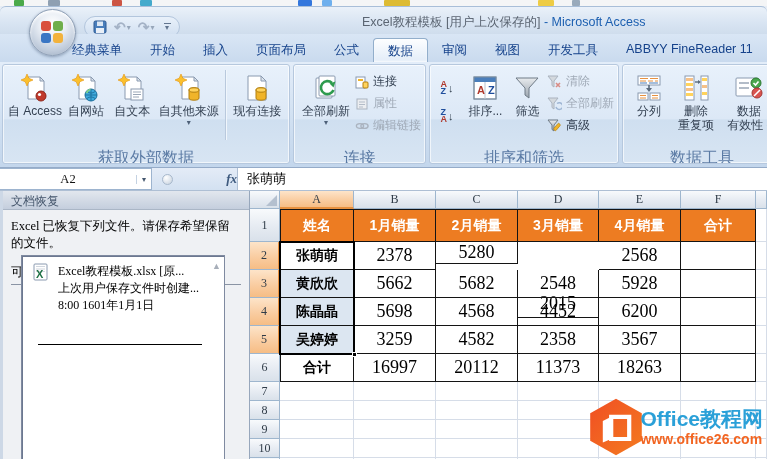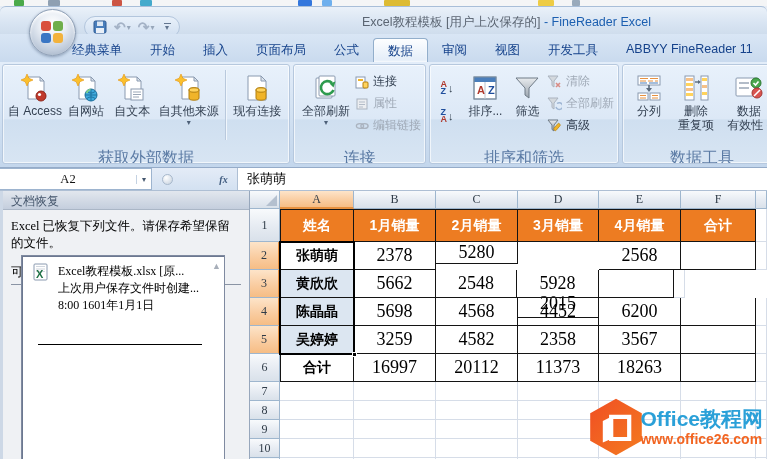--- a/index.html
+++ b/index.html
@@ -75,22 +75,22 @@
 
   
   .fbar { position:absolute; left:0; top:168px; width:767px; height:23px;
     background:linear-gradient(#e4ecf7,#d3e1f1); border-bottom:1px solid #aebfd4; display:flex; align-items:stretch; }
   .namebox { width:152px; background:#fff; border:1px solid #9db4cf; border-left:none; display:flex; align-items:center; }
   .namebox .nval { flex:1; text-align:center; font-size:12.5px; font-family:"Liberation Serif",serif; color:#111; }
   .namebox .ndrop { width:15px; font-size:8px; color:#45576e; text-align:center; border-left:1px solid #c4d2e2; }
   .fknob { width:58px; display:flex; align-items:center; }
   .fknob .dot { width:11px; height:11px; border-radius:50%; margin-left:10px;
     background:radial-gradient(circle at 35% 30%, #ffffff, #c3cfdd); border:1px solid #a7b8cc; }
-  .fxbtn { width:28px; display:flex; align-items:center; justify-content:center;
-    font-family:"Liberation Serif",serif; font-style:italic; font-weight:bold; font-size:10px; color:#3e5a7e;
+  .fxbtn { width:28px; display:flex; align-items:center; justify-content:flex-end;
+    font-family:"Liberation Serif",serif; font-style:italic; font-weight:bold; font-size:13px; color:#3e5a7e;
     border-right:1px solid #aebfd4; }
   .fcontent { flex:1; background:#fff; font-size:13px; font-family:"Liberation Serif",serif; color:#000;
     display:flex; align-items:center; padding-left:9px; }
 
   
   .main { position:absolute; left:0; top:191px; width:767px; height:268px; display:flex; }
 
   
   .panel { width:250px; height:268px; background:#eff1f4; border-right:1px solid #97a7bc; position:relative;
     border-left:3px solid #cdd8e6; }
@@ -176,21 +176,21 @@
         <span class="arrow-glyph">↷</span>
         <span class="drop">▾</span>
       </span>
       <span class="qat-custom">
         <span class="bar"></span>
           <span>▾</span>
       </span>
     </div>
     <div class="title-text">
       <span>Excel教程模板 [用户上次保存的]</span>
-      <span class="app">- FineReader Excel</span>
+      <span class="app">- Microsoft Access</span>
     </div>
   </div>
 
   <div class="orb">
     <span class="petals">
       <i class="p1"></i>
         <i class="p2"></i>
         <i class="p3"></i>
         <i class="p4"></i>
     </span>
@@ -533,20 +533,21 @@
             <div class="cell t num" style="width: 82px; height: 22px;">5280</div>
             <div class="cell t num" style="width: 81px; height: 28px; margin-top: 48px;">2015</div>
             <div class="cell t num" style="width: 82px; height: 28px;">2568</div>
             <div class="cell t" style="width: 75px; height: 28px;"></div>
             <div class="cell" style="width: 11px; height: 28px;"></div>
           </div>
           <div class="srow" style="height: 28px;">
             <div class="rhdr selhdr" style="width: 30px; height: 28px;">3</div>
             <div class="cell t c0 name selfill" style="width: 74px; height: 28px;">黄欣欣</div>
             <div class="cell t num" style="width: 82px; height: 28px;">5662</div>
+            <div class="cell t num" style="width: 82px; height: 28px;">5682</div>
             <div class="cell t num" style="width: 81px; height: 28px;">2548</div>
             <div class="cell t num" style="width: 82px; height: 28px;">5928</div>
             <div class="cell t" style="width: 75px; height: 28px;"></div>
             <div class="cell" style="width: 11px; height: 28px;"></div>
           </div>
           <div class="srow" style="height: 28px;">
             <div class="rhdr selhdr" style="width: 30px; height: 28px;">4</div>
             <div class="cell t c0 name selfill" style="width: 74px; height: 28px;">陈晶晶</div>
             <div class="cell t num" style="width: 82px; height: 28px;">5698</div>
             <div class="cell t num" style="width: 82px; height: 28px;">4568</div>

